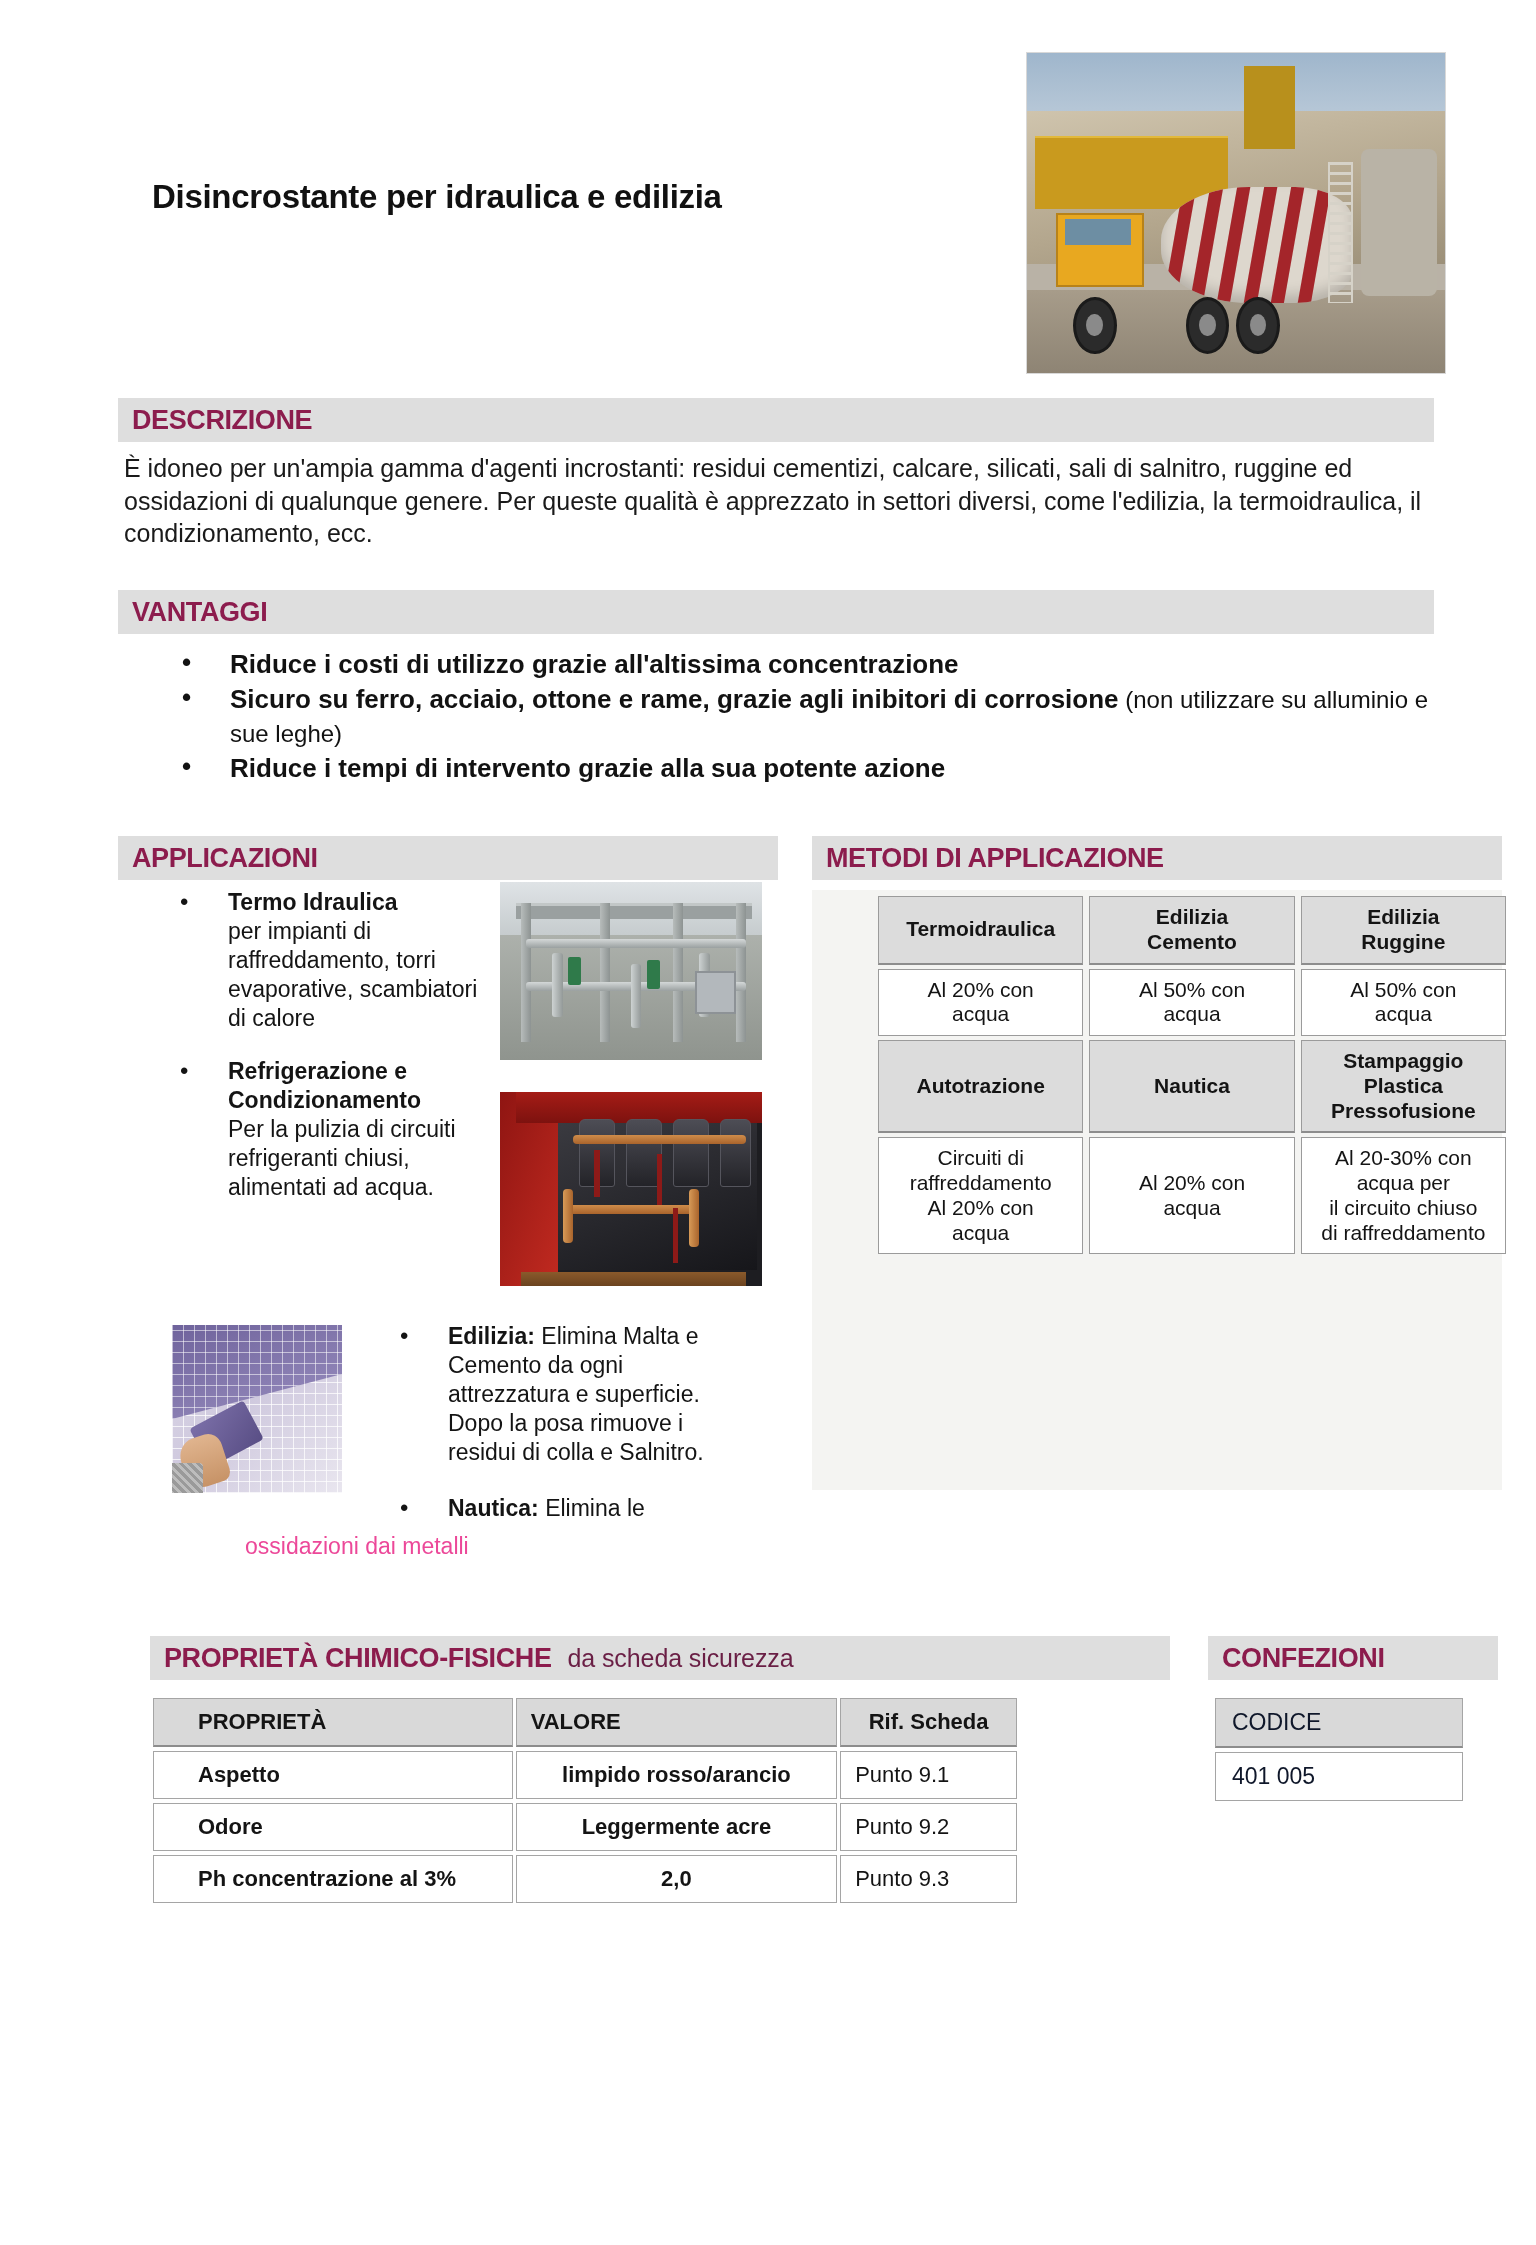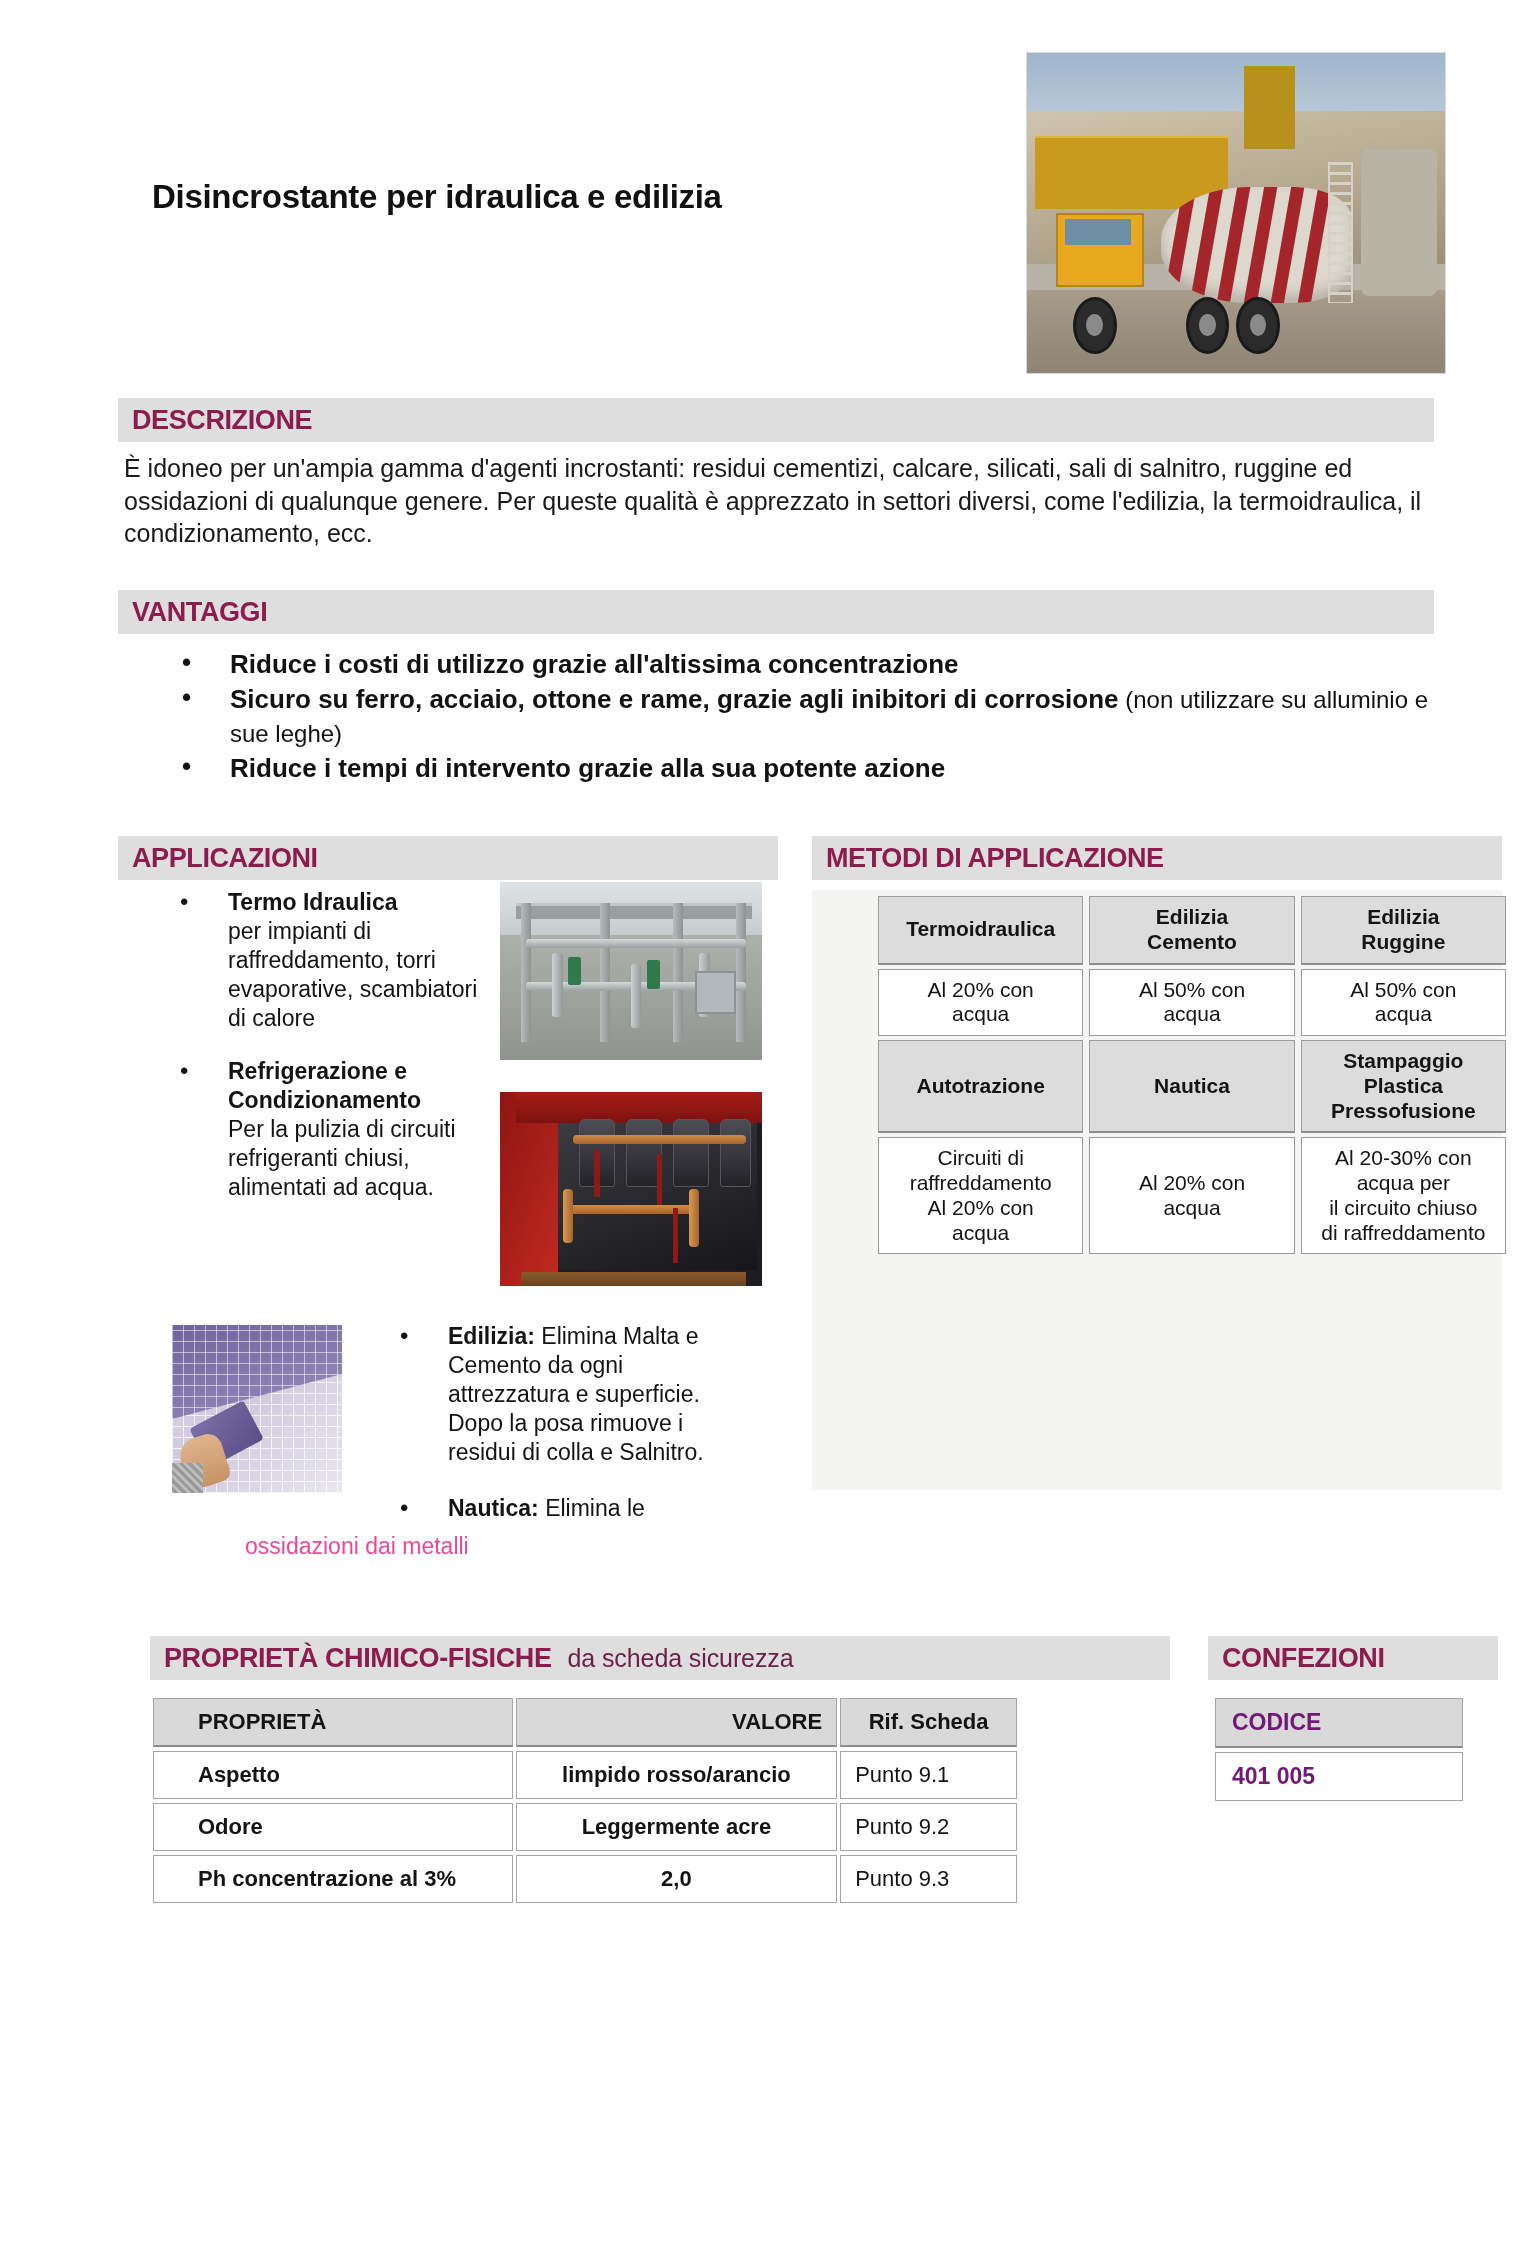--- a/index.html
+++ b/index.html
@@ -265,44 +265,44 @@
     height: 34px;
   }
   .prop-table tr.hdr td {
     background: #d9d9d9;
     font-weight: bold;
     border-bottom: 2px solid #8d8d8d;
   }
   .prop-table td.c-prop { width: 358px; font-weight: bold; text-align: left; padding-left: 44px; }
   .prop-table td.c-val  { width: 320px; text-align: center; font-weight: bold; }
   .prop-table td.c-ref  { width: 176px; text-align: left; font-weight: normal; }
-  .prop-table tr.hdr td.c-val { text-align: right; }
+  .prop-table tr.hdr td.c-val { text-align: left; }
   .prop-table tr.hdr td.c-ref { text-align: center; }
 
   
   .conf-bar {
     position: absolute;
     left: 1208px; top: 1636px;
     width: 290px;
   }
   .conf-table {
     position: absolute;
     left: 1212px; top: 1694px;
     width: 254px;
     border-collapse: separate;
     border-spacing: 3px 4px;
   }
   .conf-table td {
     border: 1px solid #a5a5a5;
     box-sizing: border-box;
     font-size: 23px;
-    font-weight: bold;
+    font-weight: normal;
     padding: 10px 16px;
     background: #ffffff;
-    color: #701a75;
+    color: #0f172a;
     margin-top: 23px;
   }
   .conf-table tr.hdr td {
     background: #d9d9d9;
     border-bottom: 2px solid #8d8d8d;
   }
   .sky { position:absolute; left:0; top:0; right:0; height:38%;
          background: linear-gradient(#9fb6cc, #cfd9e2); }
   .cliff { position:absolute; left:0; top:18%; right:0; height:48%;
            background: linear-gradient(170deg,#cfc4ad 0%, #b3a68d 60%, #9c9079 100%); }

